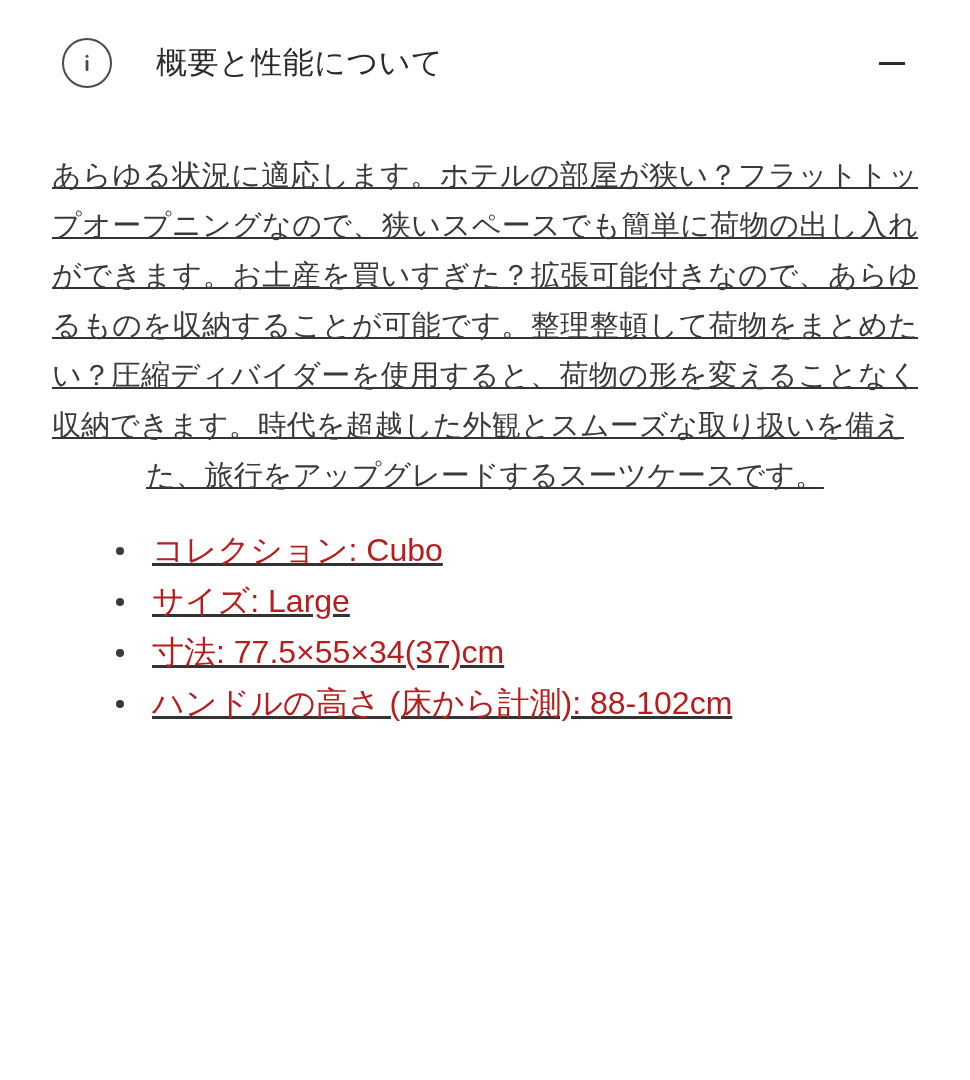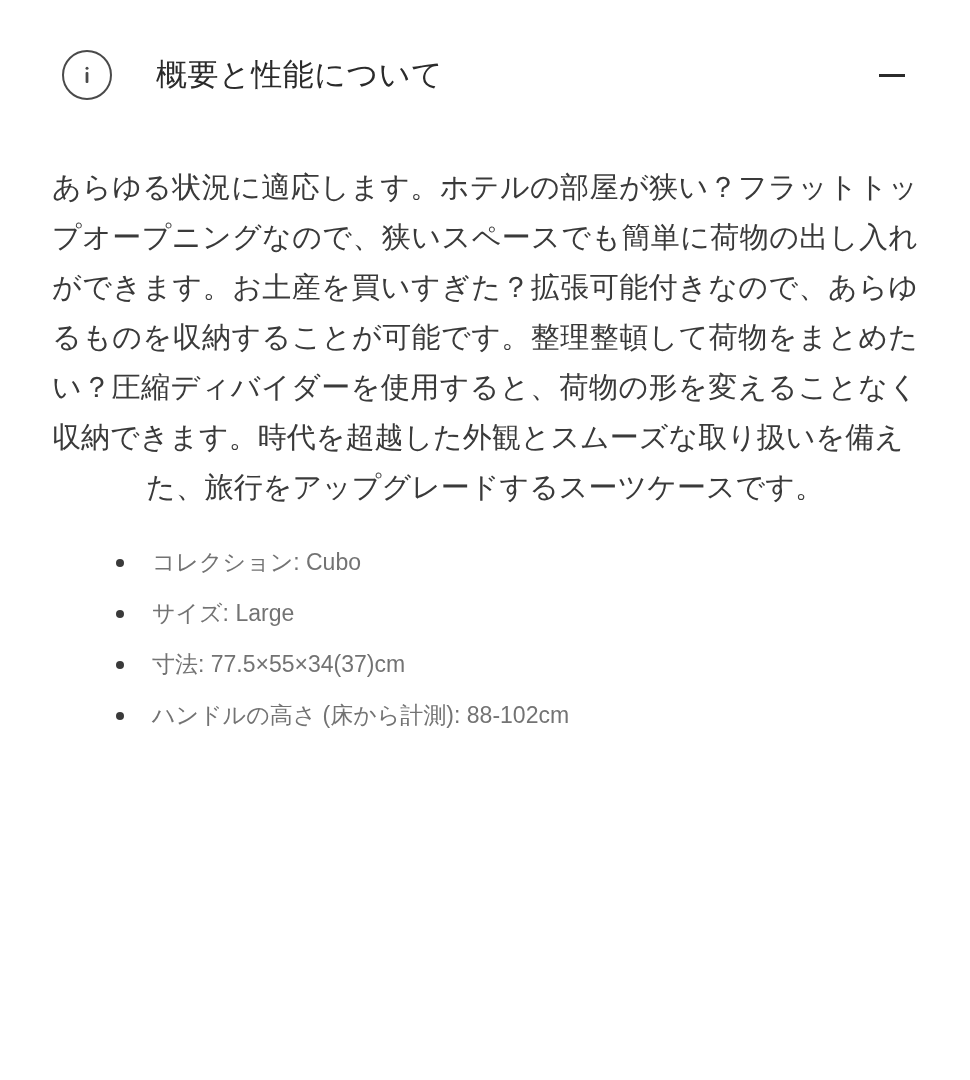--- a/index.html
+++ b/index.html
@@ -12,21 +12,21 @@
     height: 1080px;
     font-family: "Liberation Sans", "DejaVu Sans", sans-serif;
     color: #333333;
     -webkit-font-smoothing: antialiased;
     overflow: hidden;
   }
 
   .panel {
     width: 970px;
     box-sizing: border-box;
-    padding: 12px 52px 0 52px;
+    padding: 0 52px 0 52px;
   }
 
   
   .section-header {
     display: flex;
     align-items: center;
     height: 112px;
     padding-top: 14px;
     box-sizing: border-box;
   }
@@ -63,20 +63,21 @@
   .collapse-toggle .bar {
     display: block;
     width: 26px;
     height: 3px;
     background: #2b2b2b;
   }
 
   
   .section-body {
     padding-top: 38px;
+    text-decoration: underline;
   }
   .paragraph {
     font-size: 29px;
     line-height: 50px;
     color: #3a3a3a;
     margin: 0 0 8px 0;
     text-align: justify;
     text-justify: inter-character;
     letter-spacing: 0px;
   }
@@ -86,23 +87,23 @@
   }
 
   
   .spec-list {
     list-style: none;
     margin: 26px 0 0 0;
     padding: 0 0 0 56px;
   }
   .spec-list li {
     position: relative;
-    font-size: 23px;
+    font-size: 32px;
     line-height: 49px;
-    color: #737373;
+    color: #b91c1c;
     padding-left: 44px;
     margin-bottom: 2px;
   }
   .spec-list li::before {
     content: "";
     position: absolute;
     left: 8px;
     top: 21px;
     width: 8px;
     height: 8px;

